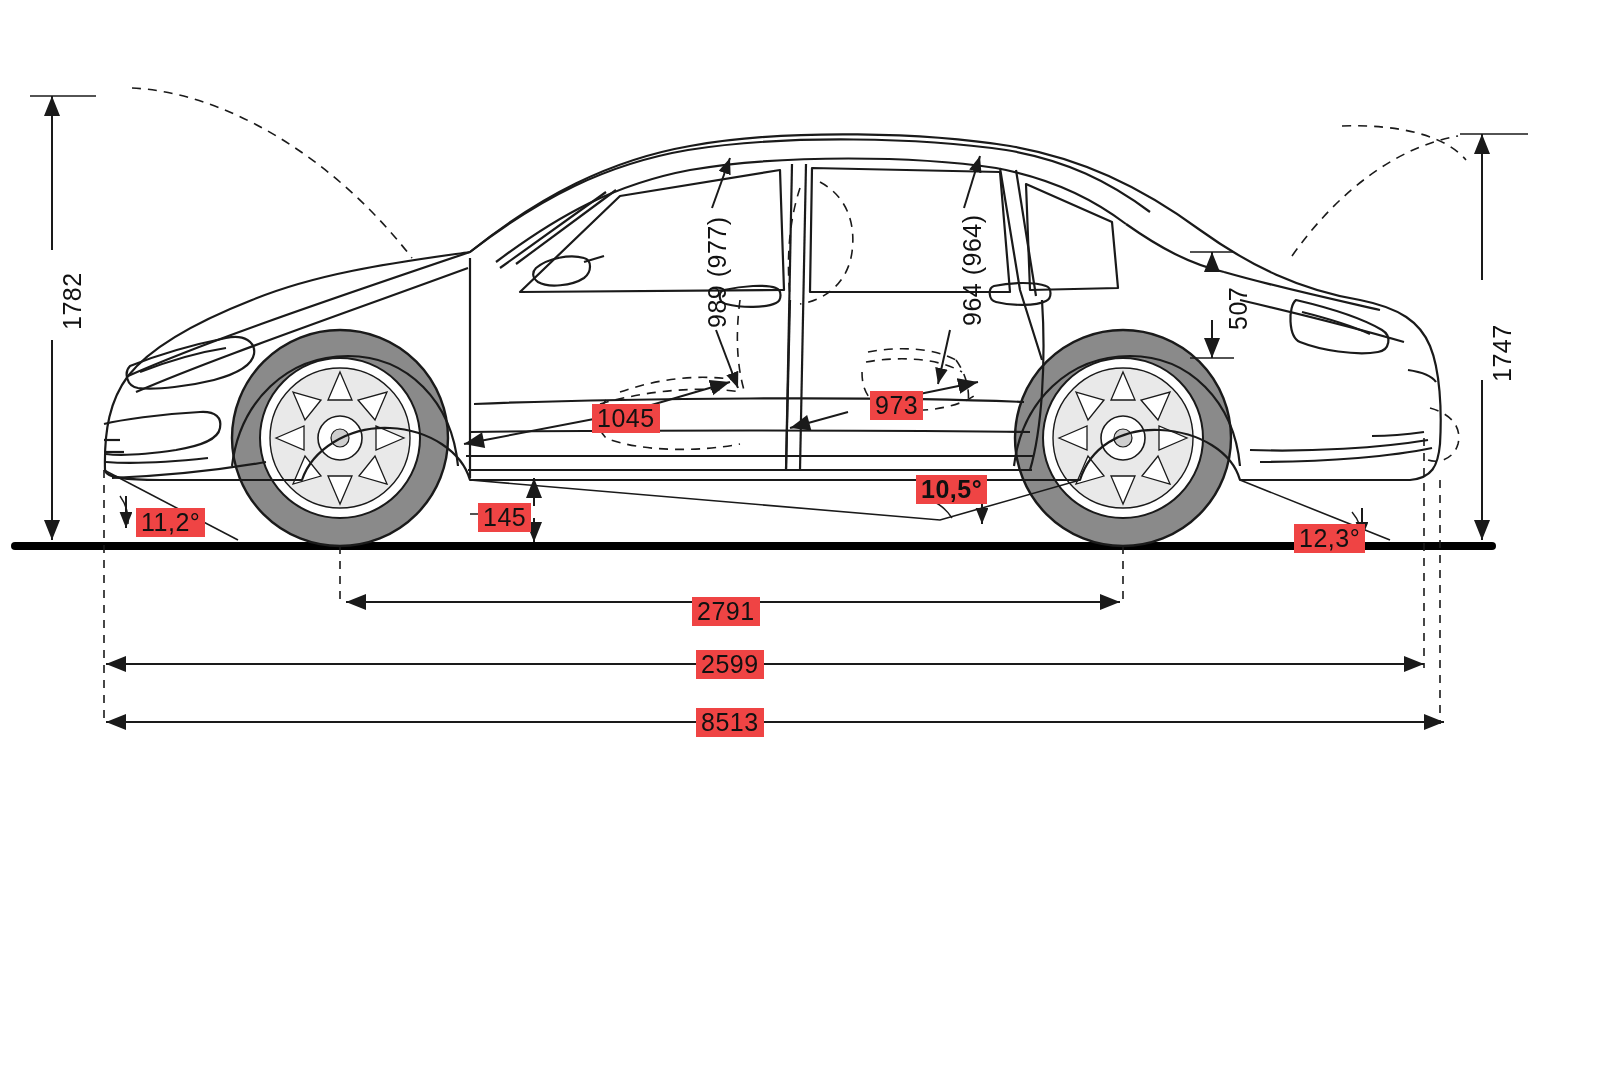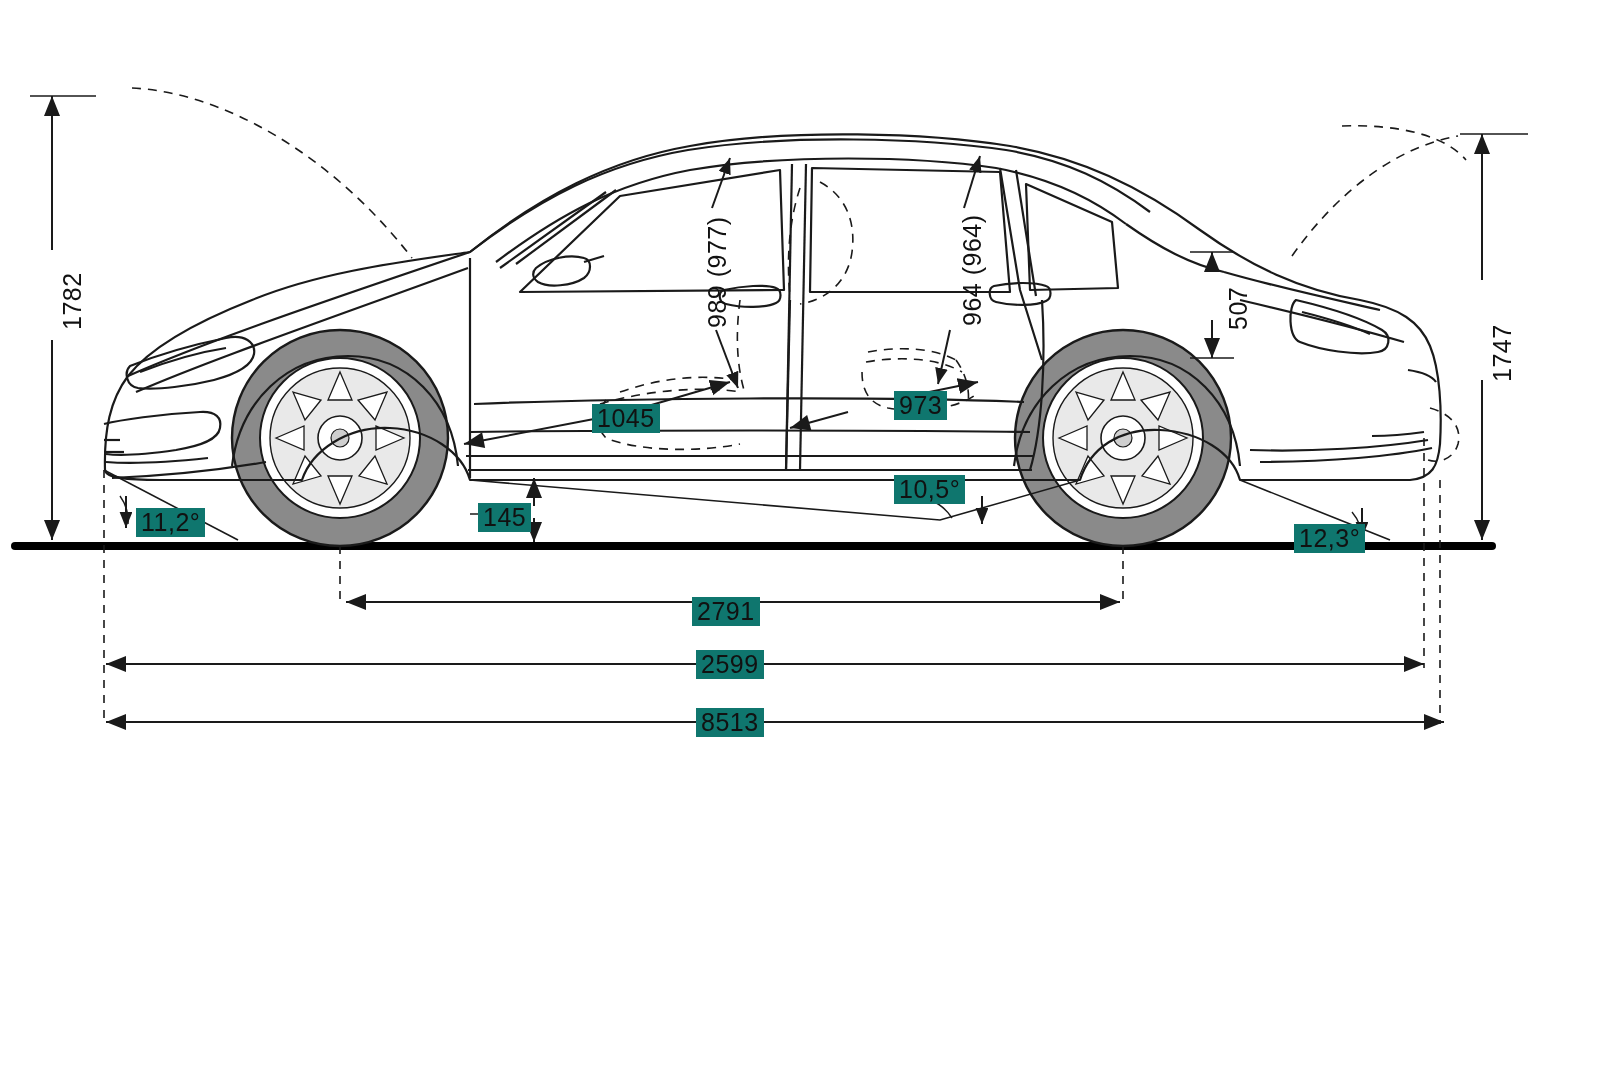--- a/index.html
+++ b/index.html
@@ -32,21 +32,21 @@
     font-size: 25px;
     color: #111111;
     white-space: nowrap;
     letter-spacing: 0.5px;
   }
   .rot90 {
     transform: rotate(-90deg);
     transform-origin: left top;
   }
   .lbl-bg {
-    background: #0f766e;
+    background: #ef4444;
     padding: 0 5px;
   }
 </style>
 </head>
 <body>
 
 <div id="stage">
 
   <svg class="layer" viewBox="0 0 1600 1067">
     <defs>
@@ -294,27 +294,27 @@
   <div class="dimlabel rot90" style="left:1488px; top:382px;">1747</div>
 
   <div class="dimlabel rot90" style="left:703px; top:328px;">989 (977)</div>
 
   <div class="dimlabel rot90" style="left:958px; top:326px;">964 (964)</div>
 
   <div class="dimlabel rot90" style="left:1224px; top:330px;">507</div>
 
   <div class="dimlabel lbl-bg" style="left:592px; top:404px;">1045</div>
 
-  <div class="dimlabel lbl-bg" style="left:894px; top:391px;text-align:center;">973</div>
+  <div class="dimlabel lbl-bg" style="left:870px; top:391px;text-align:center;">973</div>
 
   <div class="dimlabel lbl-bg" style="left:478px; top:503px;">145</div>
 
   <div class="dimlabel lbl-bg" style="left:136px; top:508px;">11,2°</div>
 
-  <div class="dimlabel lbl-bg" style="left:894px; top:475px;">10,5°</div>
+  <div class="dimlabel lbl-bg" style="left:916px; top:475px;font-weight:bold;">10,5°</div>
 
   <div class="dimlabel lbl-bg" style="left:1294px; top:524px;">12,3°</div>
 
   <div class="dimlabel lbl-bg" style="left:692px; top:588px;margin-top:9px;">2791</div>
 
   <div class="dimlabel lbl-bg" style="left:696px; top:650px;">2599</div>
 
   <div class="dimlabel lbl-bg" style="left:696px; top:708px;">8513</div>
 
 </div>

